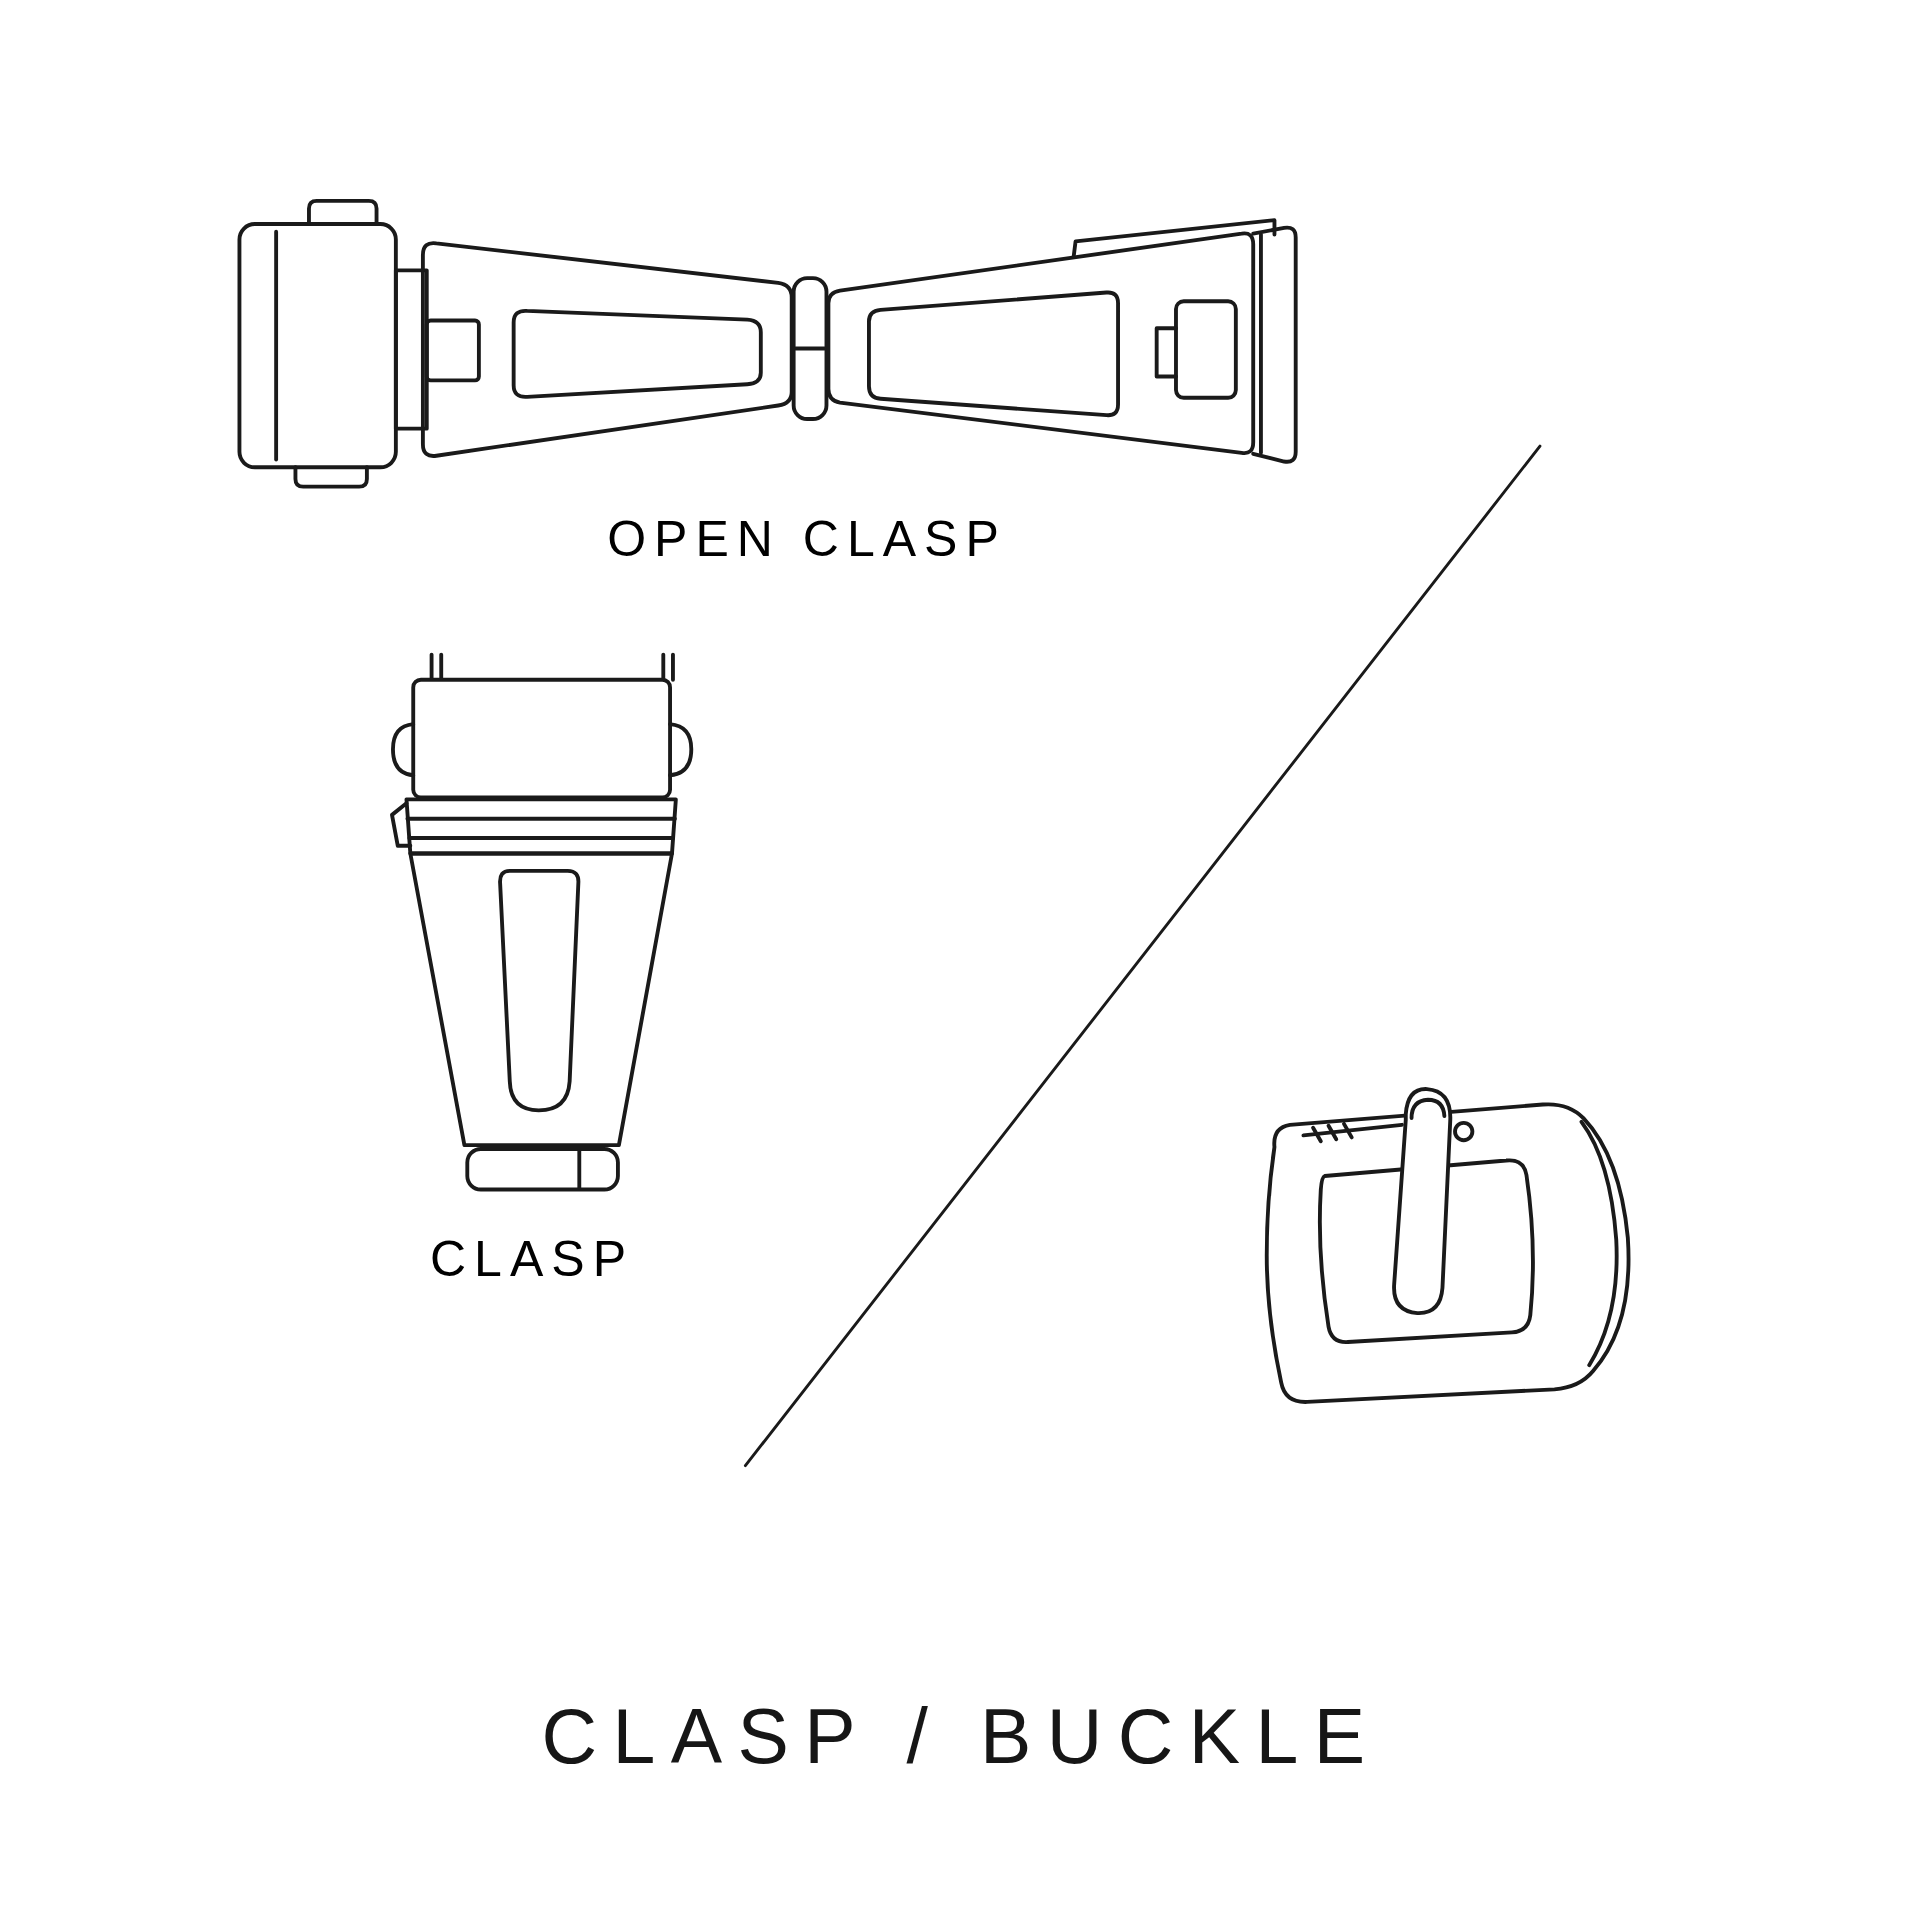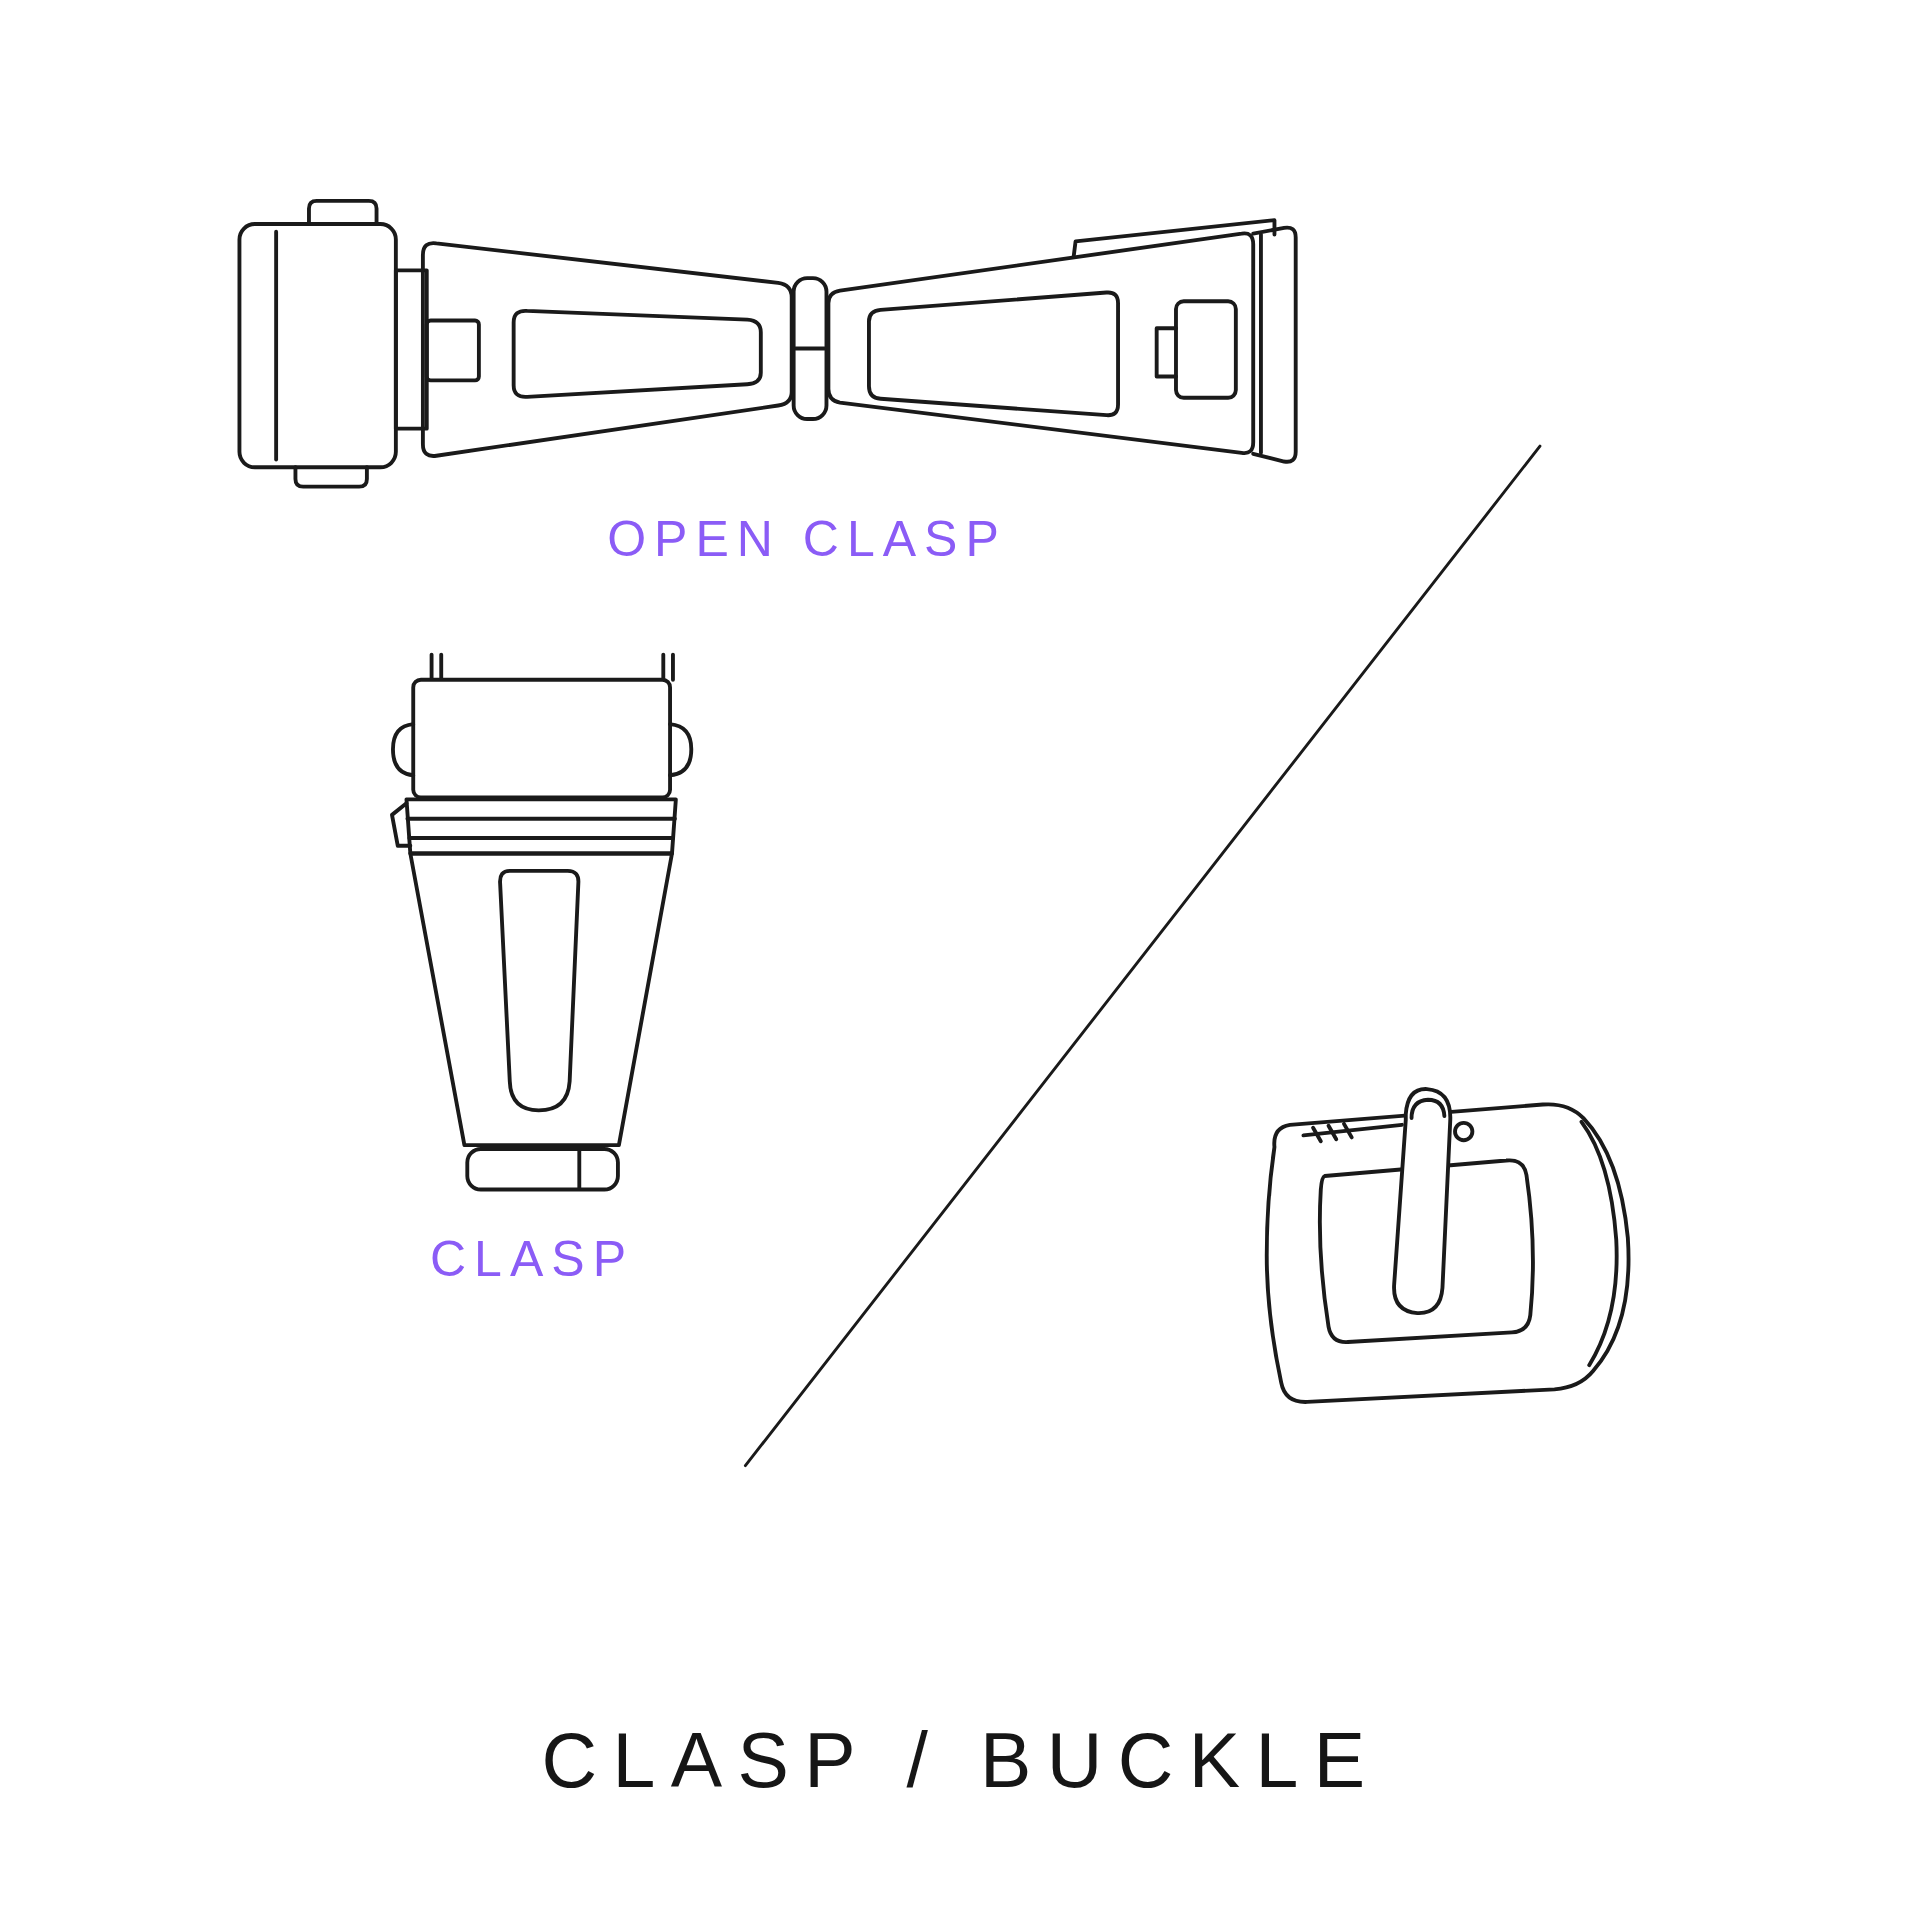--- a/index.html
+++ b/index.html
@@ -20,36 +20,35 @@
     inset: 0;
     width: 1931px;
     height: 1931px;
   }
   .label {
     position: absolute;
     transform: translateX(-50%);
     font-size: 50px;
     letter-spacing: 0.16em;
     font-weight: 500;
-    color: #8b5cf6;
+    color: #000000;
     white-space: nowrap;
   }
   .label-open { left: 807px; top: 510px; }
   .label-closed { left: 532px; top: 1230px; }
   .title {
     position: absolute;
     transform: translateX(-50%);
     left: 961px;
     top: 1692px;
     font-size: 77px;
     letter-spacing: 0.2em;
     font-weight: 500;
     color: #161616;
     white-space: nowrap;
-    margin-top: 24px;
   }
 </style>
 </head>
 <body>
 
 <div class="canvas">
 
   <svg class="art" viewBox="0 0 2000 2000" fill="none" stroke="#1a1a1a" stroke-width="4" stroke-linejoin="round" stroke-linecap="round">
 
     <g>

